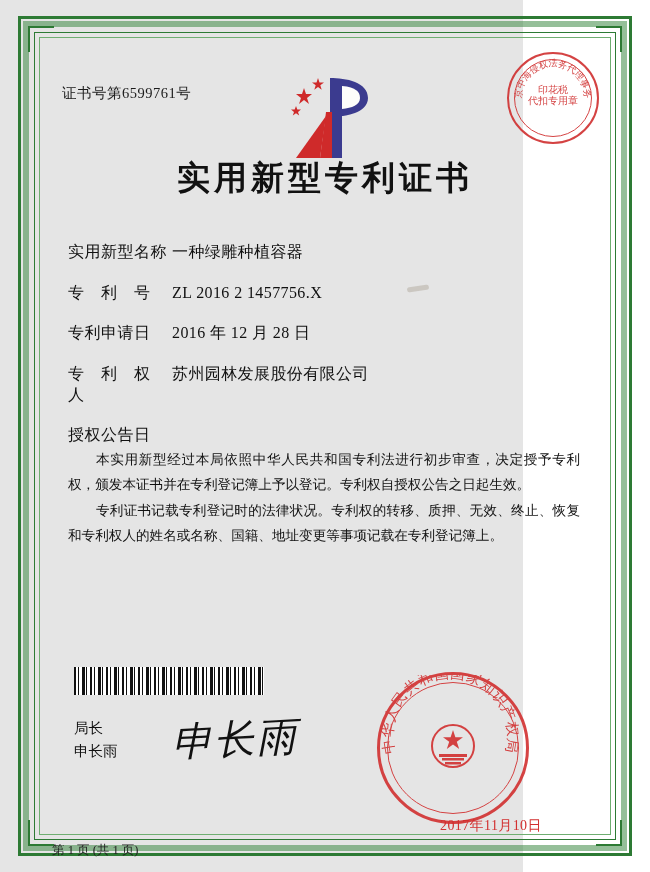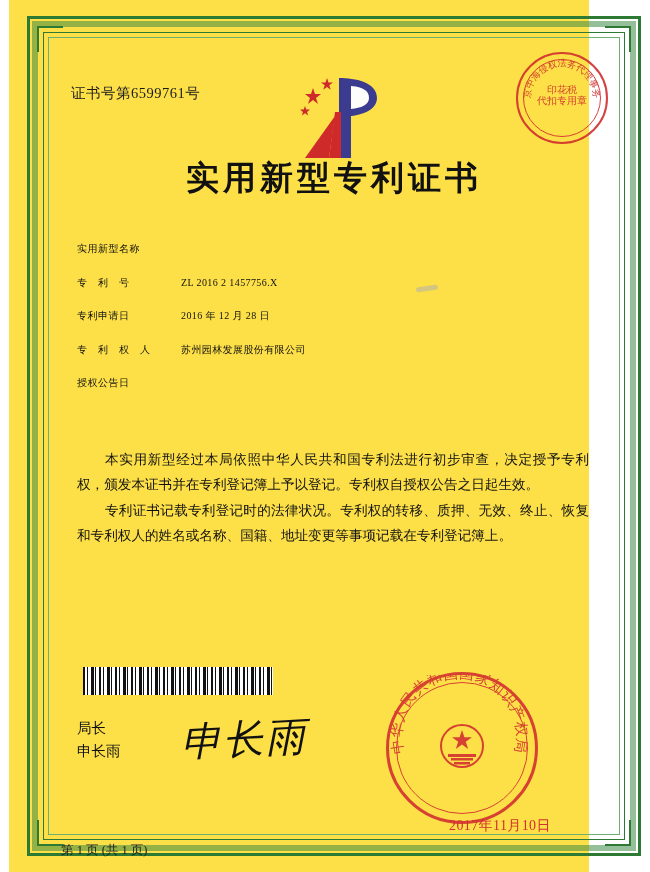--- a/index.html
+++ b/index.html
@@ -10,24 +10,23 @@
   body {
     width: 650px;
     height: 872px;
     font-family: "Liberation Serif", "DejaVu Serif", serif;
     color: #1b1b1b;
     overflow: hidden;
   }
 
   .certificate {
     position: relative;
-    width: 580px;
+    width: 523px;
     height: 872px;
-    background: #fde047;
-    margin-left: 9px;
+    background: #e5e5e5;
   }
 
   
   .border-outer {
     position: absolute;
     left: 18px; top: 16px;
     width: 614px; height: 840px;
     border: 3px solid #2d7a34;
     box-sizing: border-box;
   }
@@ -134,21 +133,21 @@
   
   .fields {
     position: absolute;
     left: 16px; top: 190px;
     width: 520px;
   }
   .field {
     display: flex;
     align-items: baseline;
     margin-bottom: 19.5px;
-    font-size: 10px;
+    font-size: 16px;
   }
   .field .label {
     width: 104px;
     flex: none;
     letter-spacing: 0.5px;
     color: #111;
   }
   .field .value {
     flex: 1;
     color: #111;
@@ -179,21 +178,21 @@
       repeating-linear-gradient(90deg,
         #111 0px, #111 2px, #fff 2px, #fff 4px,
         #111 4px, #111 5px, #fff 5px, #fff 8px,
         #111 8px, #111 11px, #fff 11px, #fff 12px,
         #111 12px, #111 13px, #fff 13px, #fff 16px);
   }
 
   
   .sig-label {
     position: absolute;
-    left: 16px; top: 665px;
+    left: 22px; top: 665px;
     font-size: 14.5px;
     line-height: 23px;
     color: #111;
   }
   .sig-script {
     position: absolute;
     left: 120px; top: 660px;
     font-size: 40px;
     font-family: "DejaVu Serif", serif;
     font-style: italic;
@@ -295,20 +294,21 @@
       <div class="center-text">印花税<br>代扣专用章</div>
     </div>
 
     <div class="doc-title">实用新型专利证书</div>
 
     <div class="smudge"></div>
 
     <div class="fields">
       <div class="field">
         <div class="label">实用新型名称</div>
+        <div class="value">一种绿雕种植容器</div>
       </div>
       <div class="field">
         <div class="label">专　利　号</div>
         <div class="value">ZL 2016 2 1457756.X</div>
       </div>
       <div class="field">
         <div class="label">专利申请日</div>
         <div class="value">2016 年 12 月 28 日</div>
       </div>
       <div class="field">

